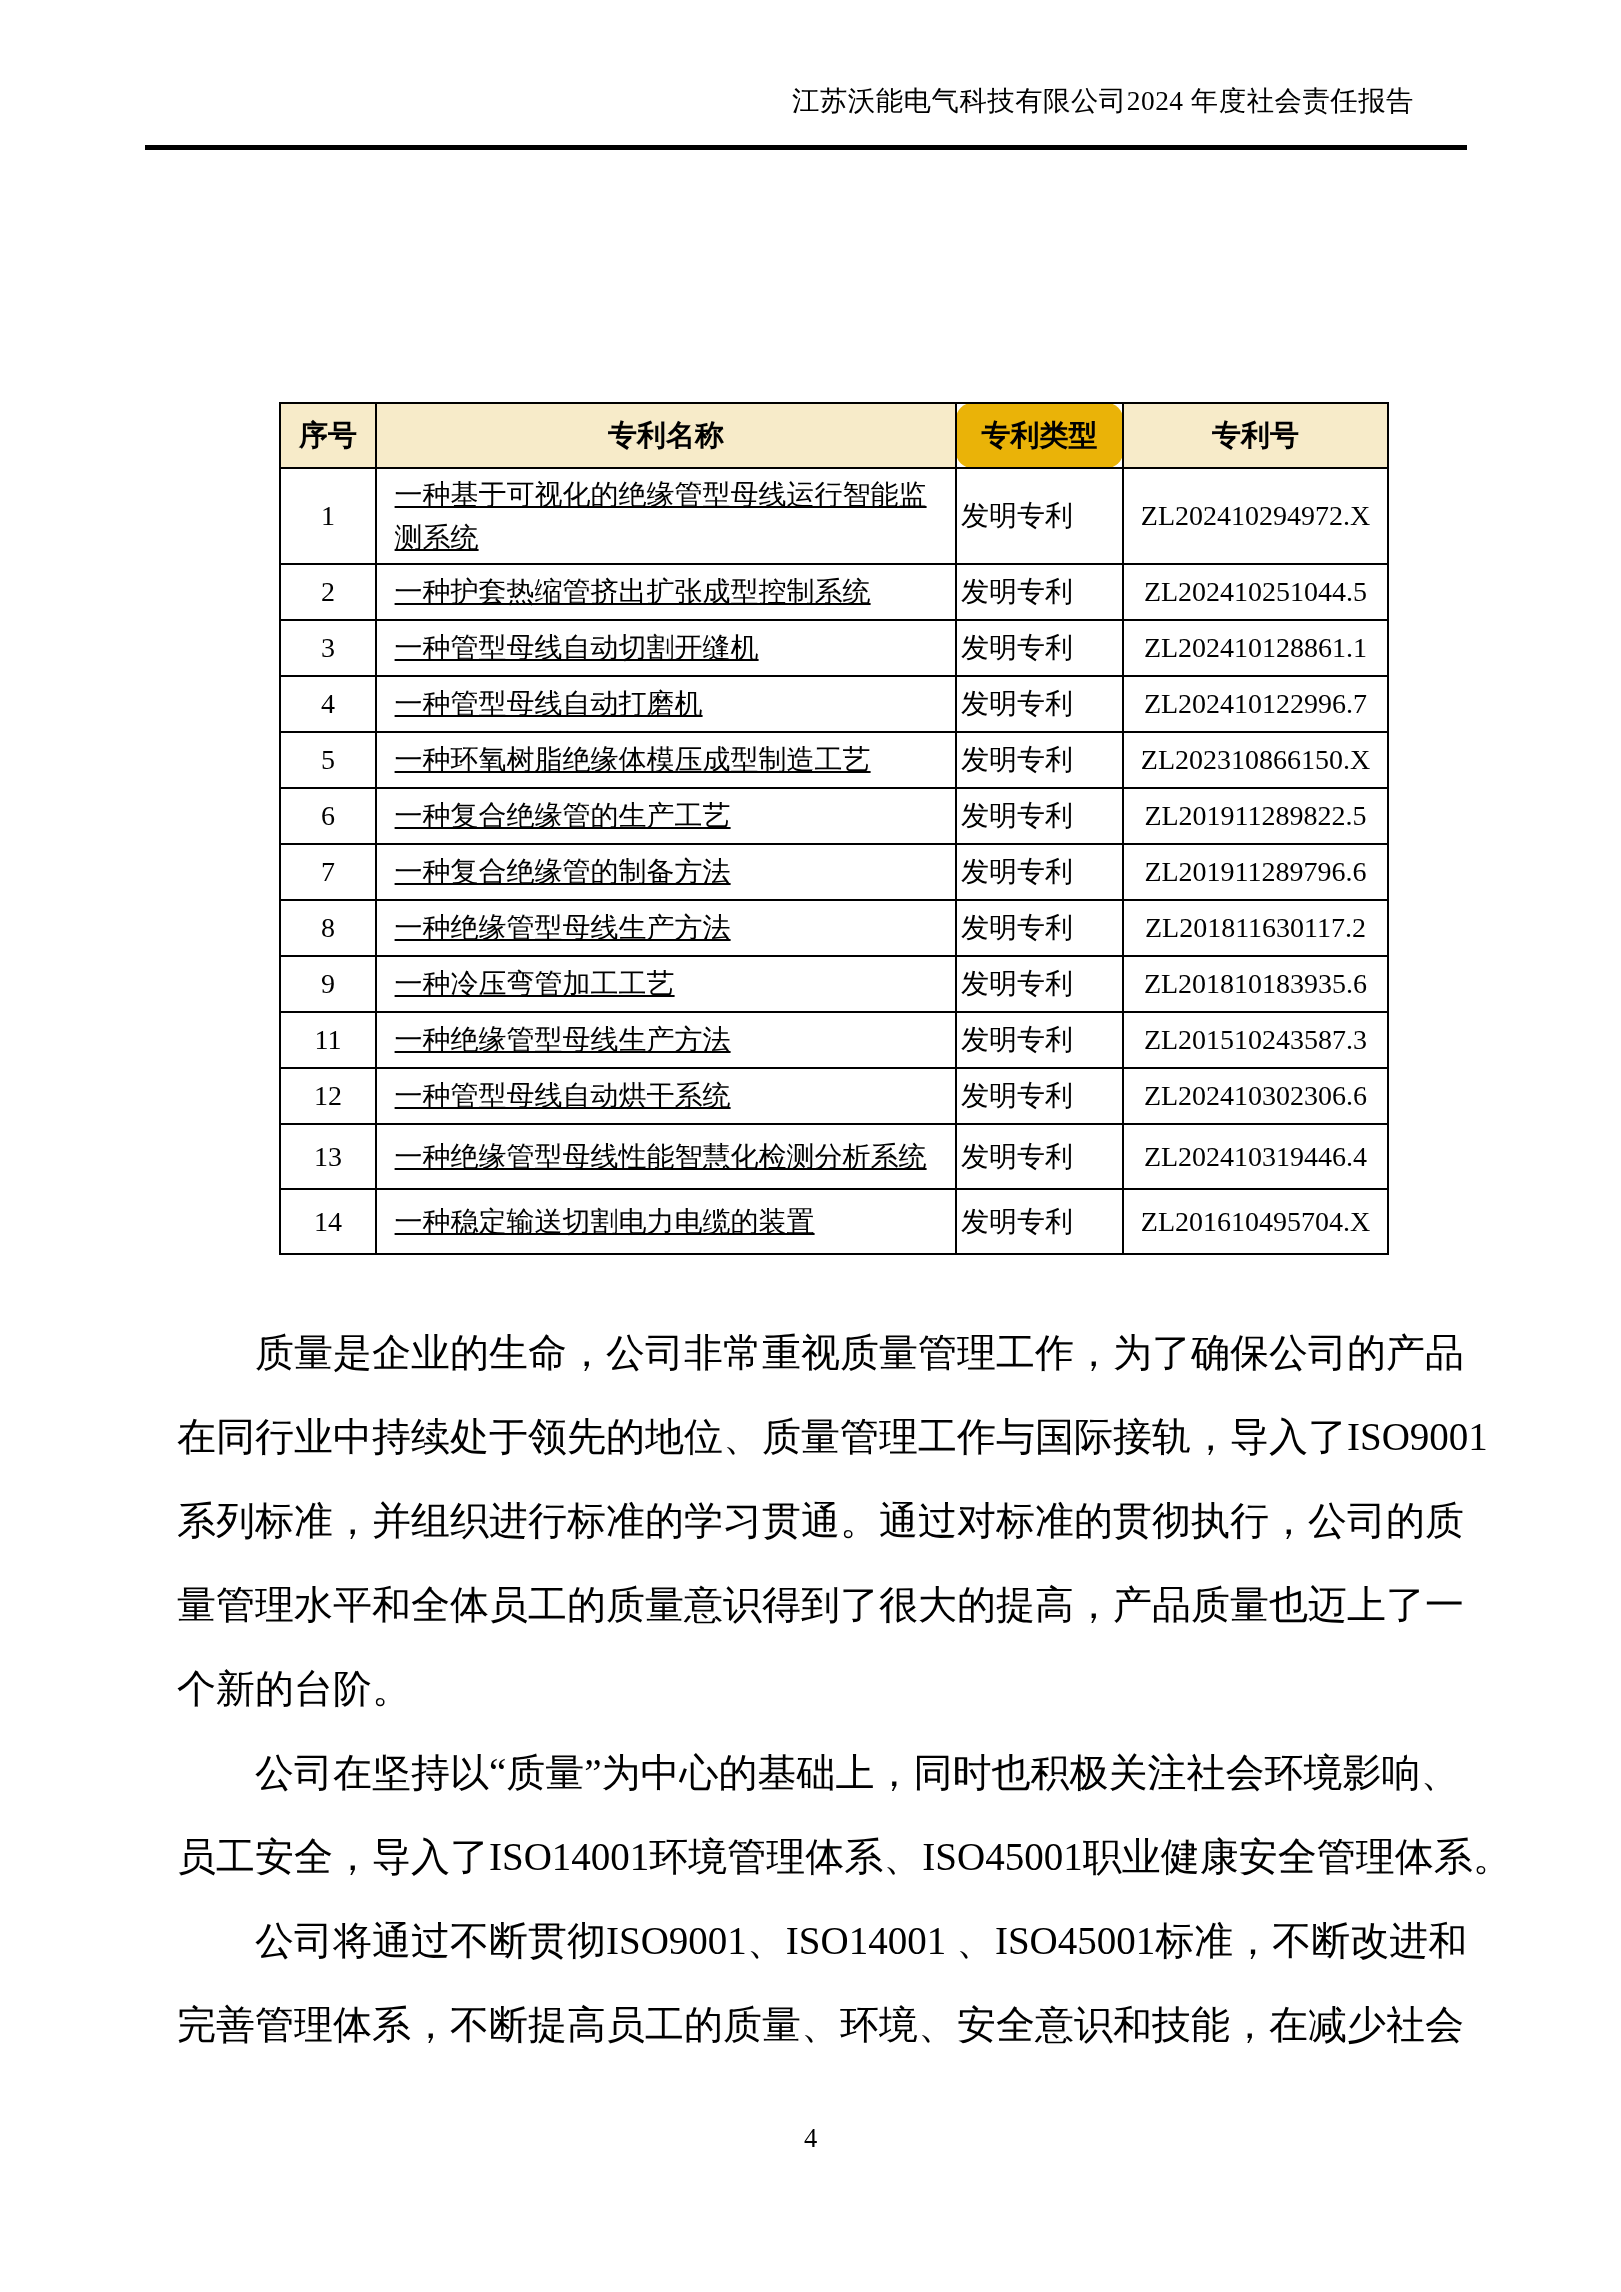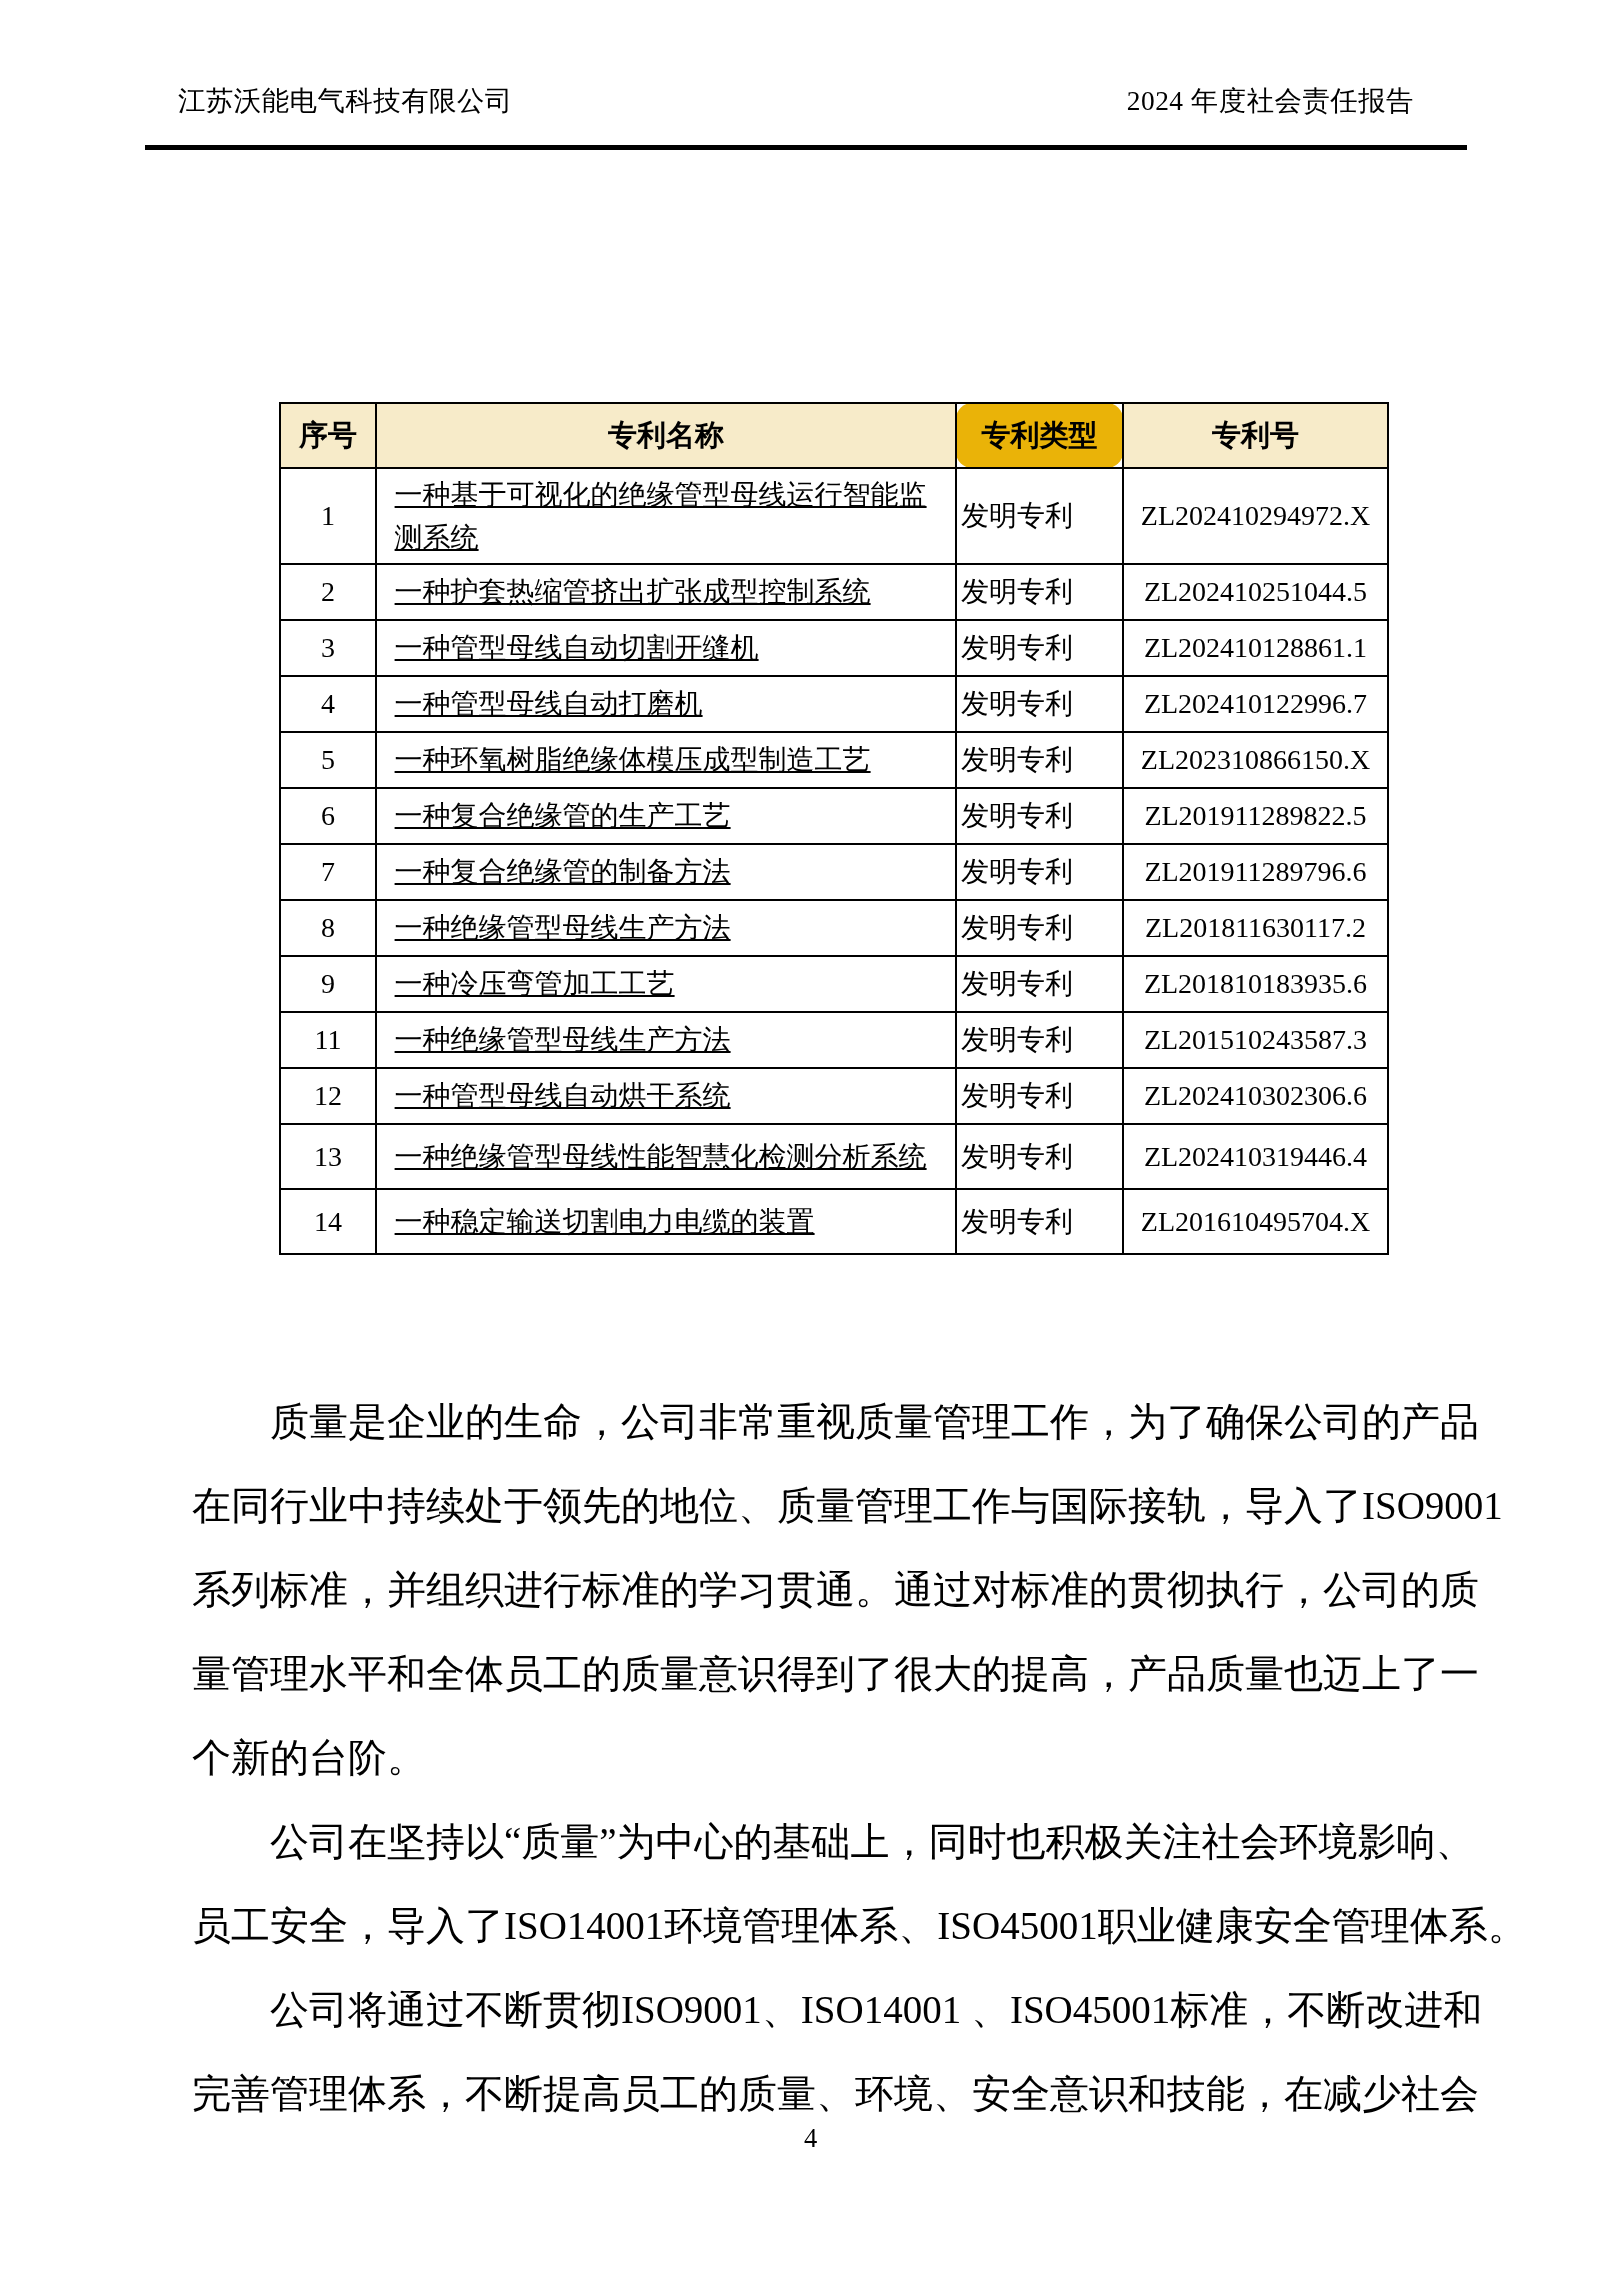--- a/index.html
+++ b/index.html
@@ -14,21 +14,21 @@
   }
   .doc-header {
     position: absolute;
     left: 145px;
     top: 82px;
     width: 1322px;
     box-sizing: border-box;
     padding-left: 33px;
     padding-right: 53px;
     display: flex;
-    justify-content: space-between;
+    justify-content: flex-end;
     align-items: baseline;
     font-size: 27.4px;
     line-height: 39px;
     letter-spacing: 0.5px;
   }
   .header-rule {
     position: absolute;
     left: 145px;
     top: 145px;
     width: 1322px;
@@ -64,23 +64,22 @@
     padding: 3.9px 3.9px;
     vertical-align: middle;
   }
   .patent-table td.c-no   { text-align: center; }
   .patent-table td.c-name { text-align: left; padding-left: 17.6px; padding-right: 9.8px; text-decoration: underline; }
   .patent-table td.c-type { text-align: left; }
   .patent-table td.c-number { text-align: center; letter-spacing: 0px; }
   .body-text {
     position: absolute;
     left: 177px;
-    top: 1380px;
+    top: 1311px;
     width: 1274px;
-    margin-left: 15px;
   }
   .body-line {
     font-size: 39px;
     line-height: 84px;
     height: 84px;
     white-space: nowrap;
     letter-spacing: 0px;
   }
   .body-line.indent { padding-left: 78px; }
   .page-number {

